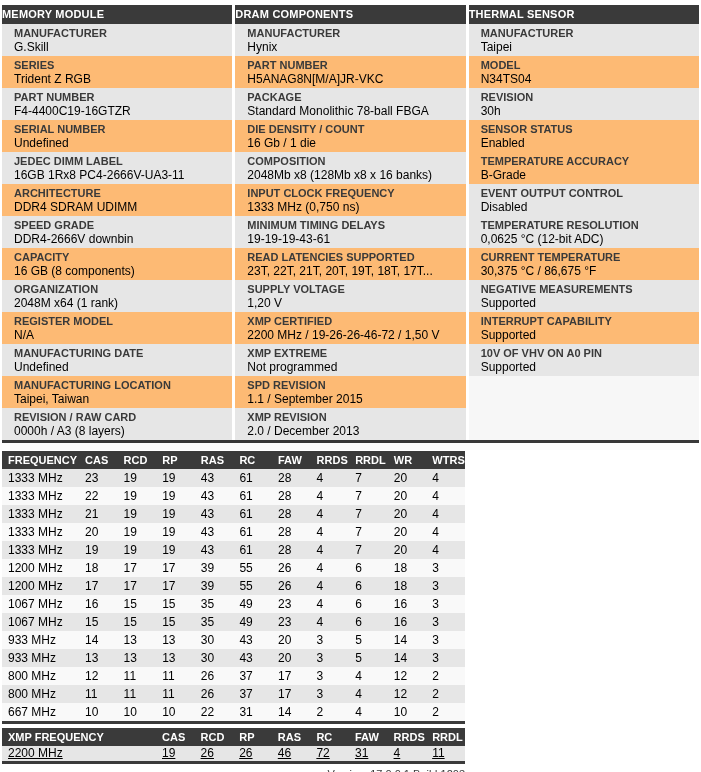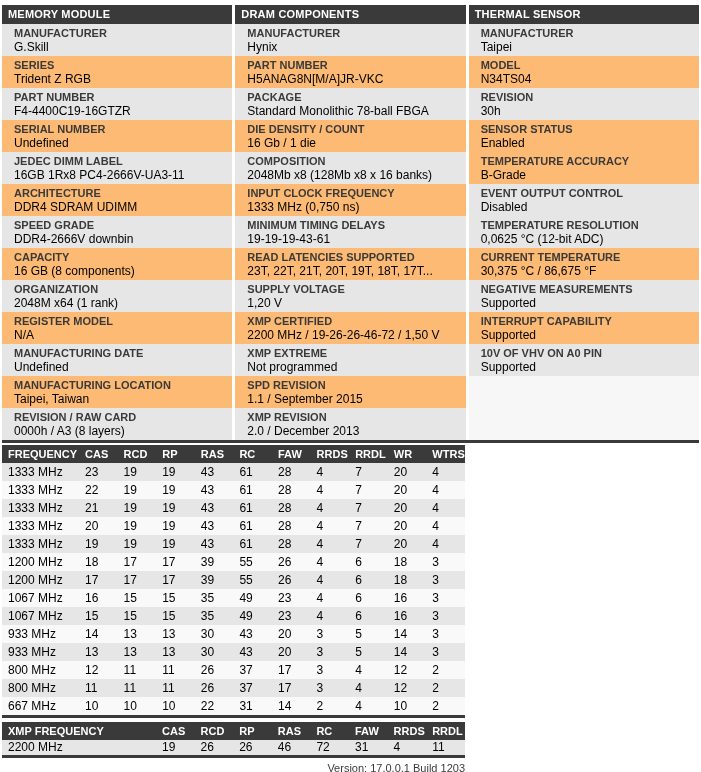--- a/index.html
+++ b/index.html
@@ -15,21 +15,21 @@
   .columns {
     display: grid;
     grid-template-columns: 1fr 1fr 1fr;
     column-gap: 3px;
   }
   .col { background: #f7f7f7; display: flex; flex-direction: column; }
   .col-h {
     background: #3a3a3a; color: #ffffff;
     font-size: 11px; font-weight: bold;
     height: 19px; line-height: 19px;
-    padding-left: 6px; letter-spacing: .2px;
+    letter-spacing: .2px;
     white-space: nowrap;
   }
   .group {
     height: 32px; box-sizing: border-box;
     padding: 2px 0 0 12px; overflow: hidden;
   }
   .group.odd  { background: #e6e6e6; }
   .group.even { background: #fdba74; }
   .lab {
     font-size: 11px; font-weight: bold; color: #3a3a3a;
@@ -37,41 +37,41 @@
   }
   .val {
     font-size: 12px; color: #000000;
     line-height: 15px; white-space: nowrap;
   }
 
   .rule { height: 3px; background: #3a3a3a; }
 
   
   .ttable {
-    width: 463px; margin-top: 2px;
+    width: 463px; margin-top: 8px;
     border-bottom: 3px solid #3a3a3a;
   }
   .trow {
     display: grid;
     grid-template-columns: 77px repeat(10, 38.6px);
     height: 18px; line-height: 18px;
   }
   .trow.head { background: #3a3a3a; color: #ffffff; }
   .trow.head .cell { font-size: 11px; font-weight: bold; }
   .trow.odd  { background: #e6e6e6; }
   .trow.even { background: #f9f9f9; }
   .cell {
     padding-left: 6px; font-size: 12px; color: #000000;
     overflow: hidden; white-space: nowrap;
   }
   .trow.head .cell { color: #ffffff; }
 
   .xmp { margin-top: 4px; }
   .xmp .trow { grid-template-columns: 154px repeat(8, 38.6px); }
-  .xmp .trow.data { height: 15px; line-height: 15px; background: #e6e6e6; }
+  .xmp .trow.data { height: 15px; line-height: 15px; background: #e6e6e6; text-decoration: underline; }
 
   .version {
     width: 463px; text-align: right;
     font-size: 11px; color: #3a3a3a;
     margin-top: 4px;
   }
 </style>
 </head>
 <body>
 

